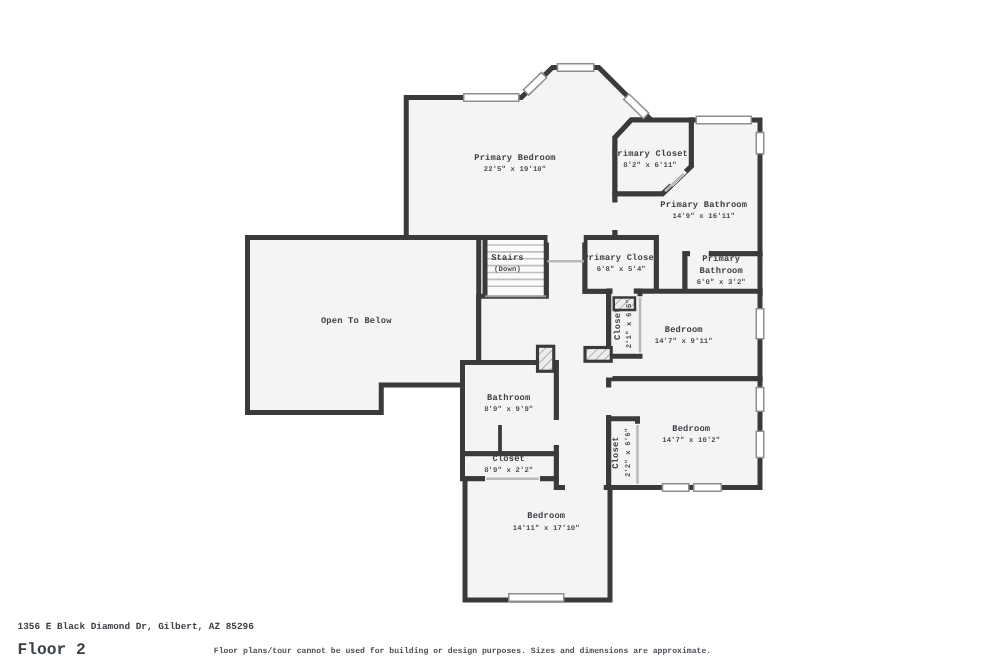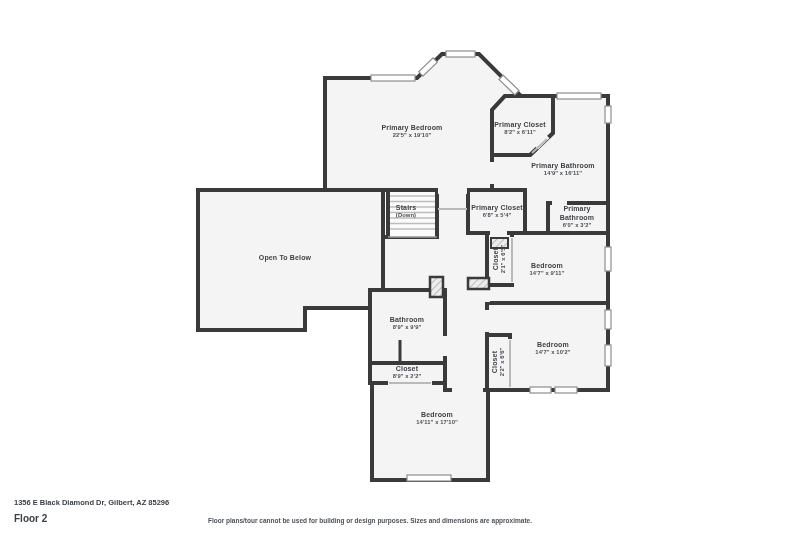--- a/index.html
+++ b/index.html
@@ -1,33 +1,33 @@
 <!DOCTYPE html>
 <html><head>
 <meta charset="utf-8">
 <style>
   html,body{margin:0;padding:0;background:#ffffff;}
   .canvas{
     position:relative;width:740px;height:533px;background:#ffffff;overflow:hidden;
-    font-family:Liberation Sans, sans-serif;
+    font-family:Liberation Mono, monospace;
   }
   .plan-svg{position:absolute;left:0;top:0;}
   .room-label{
     position:absolute;transform:translate(-50%,-50%);
     text-align:center;color:#3f4247;line-height:1.3;white-space:nowrap;
     pointer-events:none;
   }
   .room-label.rot{transform:translate(-50%,-50%) rotate(-90deg);}
   .room-name{display:block;font-size:7px;font-weight:700;letter-spacing:.15px;}
   .room-dims{display:block;font-size:5.8px;font-weight:700;color:#4a4e54;letter-spacing:.1px;}
   .narrow{white-space:normal;}
   .narrow .room-name{width:46px;}
   .footer-left{position:absolute;left:14px;top:498px;color:#3b4046;}
   .footer-address{font-size:7.5px;font-weight:700;margin-bottom:6px;}
-  .footer-floor{font-size:10px;font-weight:700;}
+  .footer-floor{font-size:13px;font-weight:700;}
   .disclaimer{
     position:absolute;left:0;right:0;top:517px;text-align:center;
     font-size:6.5px;font-weight:700;color:#4d5258;
   }
 </style>
 </head>
 <body>
 
 <div class="canvas">
 

